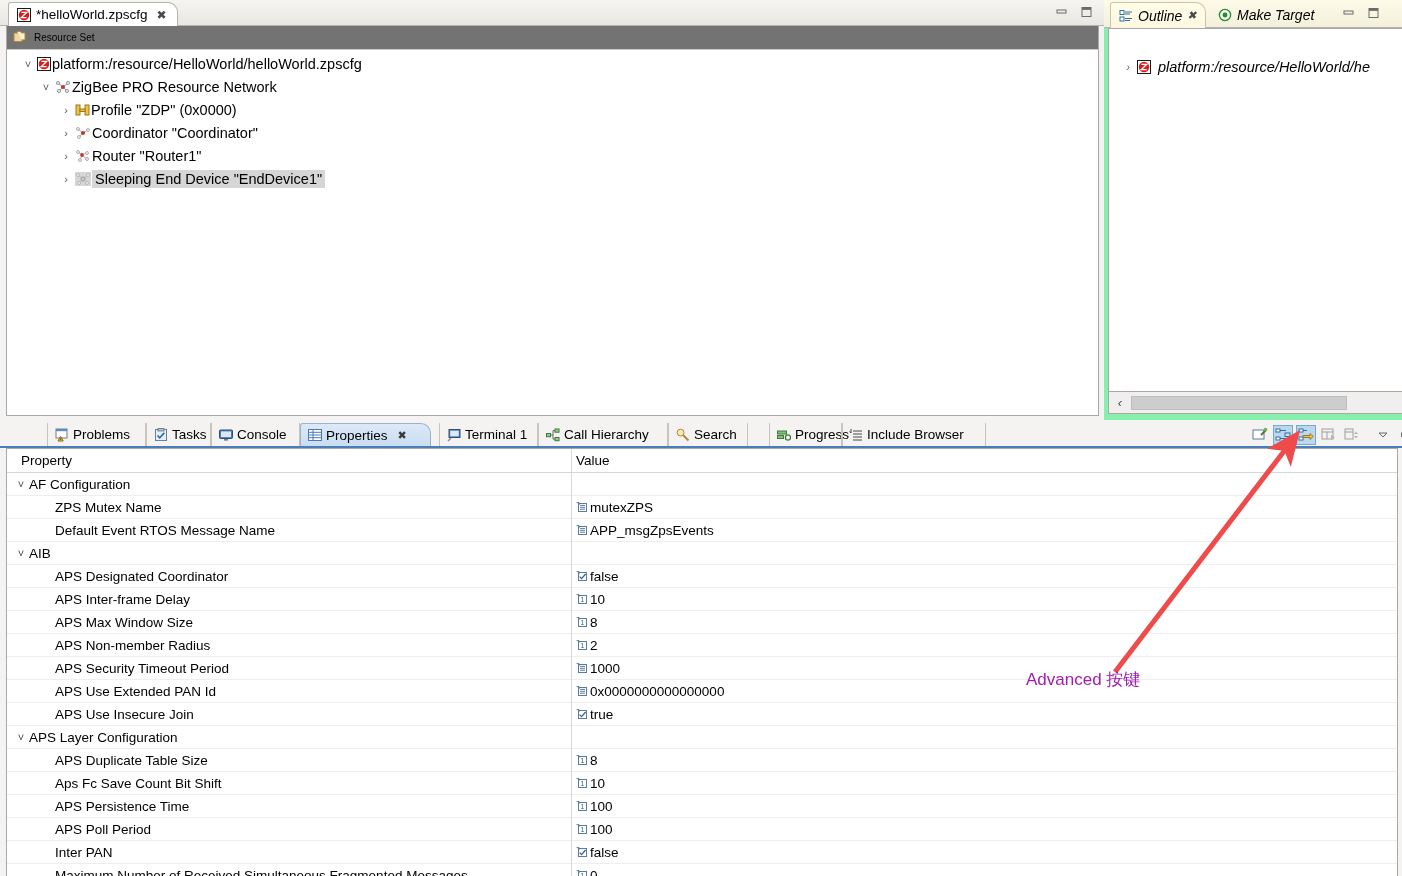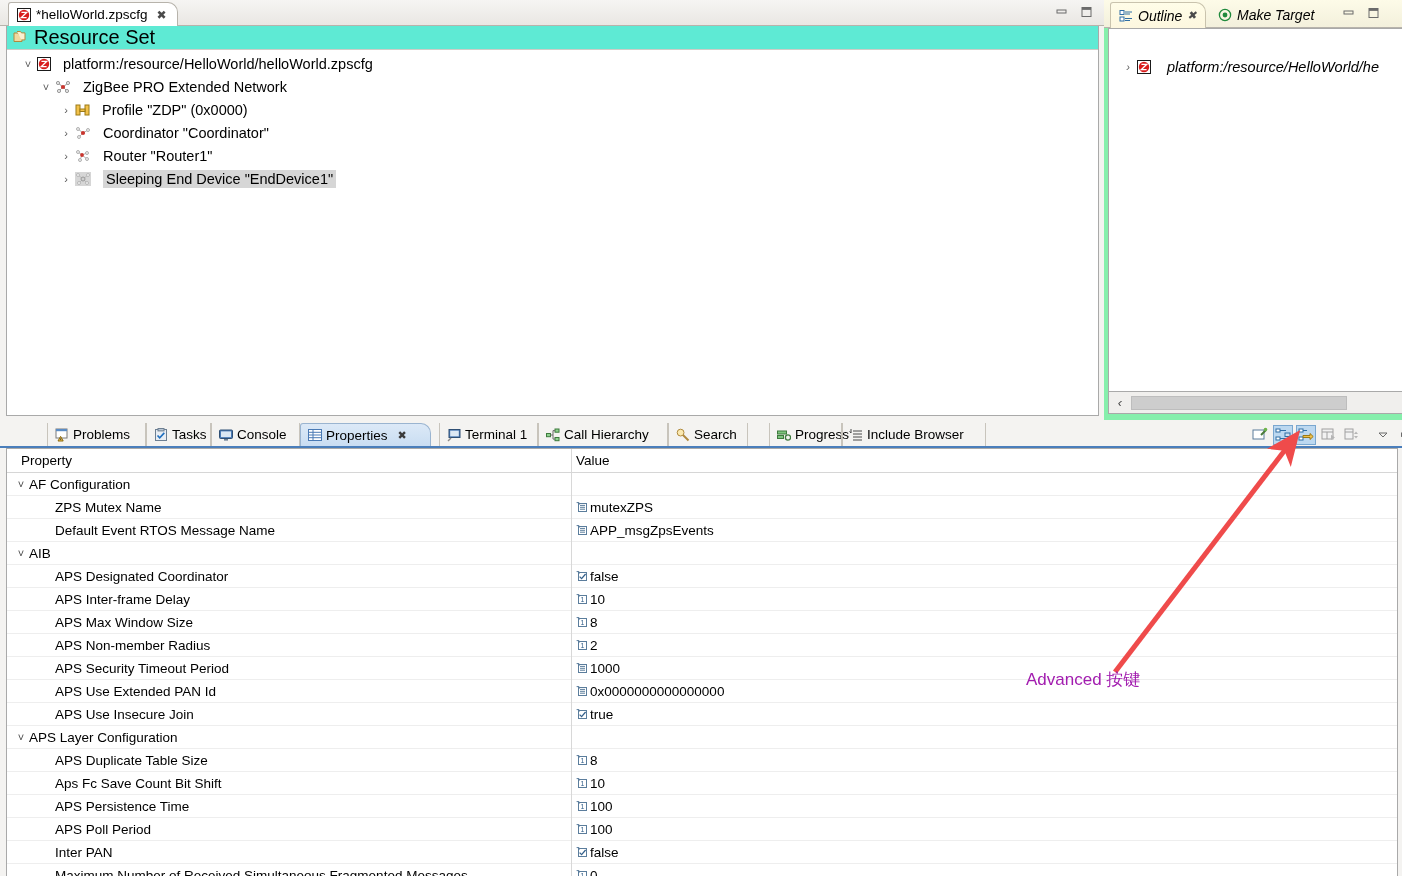--- a/index.html
+++ b/index.html
@@ -39,30 +39,30 @@
 
   .editor-body {
     position: absolute; left: 6px; top: 26px; width: 1093px; height: 390px;
     background: #ffffff;
     border: 1px solid #a9a9a9;
     border-top: none;
   }
   .resource-set-row {
     display:flex; align-items:center; gap:6px;
     height: 24px; padding-left: 6px;
-    background: #5eead4;
+    background: #737373;
     border-bottom: 1px solid #cfccc6;
-    font-size: 20px;
+    font-size: 10px;
   }
   .tree { padding-top: 2px; font-size: 14.5px; }
   .trow { display:flex; align-items:center; height: 23px; white-space: nowrap; }
   .trow .arr {
     width: 14px; text-align:center; color:#5a5a5a; font-size: 11px; flex:0 0 14px;
   }
-  .trow .lbl { margin-left: 12px; }
+  .trow .lbl { margin-left: 1px; }
   .trow.sel .lbl { background:#d6d6d6; padding: 1px 3px; }
 
   
   .outline-area {
     position: absolute; left: 1104px; top: 0; width: 298px; height: 420px;
     background: #86efac;
     font-style: italic;
   }
   .otabbar {
     position: absolute; left: 0; top: 0; width: 298px; height: 28px;
@@ -210,21 +210,21 @@
                 <line x1="8" y1="7" x2="13" y2="3" stroke="#9a9a9a"></line>
               <line x1="8" y1="7" x2="4" y2="11" stroke="#9a9a9a"></line>
                 <line x1="8" y1="7" x2="12" y2="11" stroke="#9a9a9a"></line>
               <circle cx="8" cy="7" r="2.1" fill="#c9352e"></circle>
               <circle cx="3" cy="3" r="1.6" fill="#e8e8e8" stroke="#9a9a9a"></circle>
               <circle cx="13" cy="3" r="1.6" fill="#e8e8e8" stroke="#9a9a9a"></circle>
               <circle cx="4" cy="11" r="1.6" fill="#e8e8e8" stroke="#9a9a9a"></circle>
               <circle cx="12" cy="11" r="1.6" fill="#e8e8e8" stroke="#9a9a9a"></circle>
             </svg>
           </span>
-          <span class="lbl">ZigBee PRO Extended Network</span>
+          <span class="lbl">ZigBee PRO Resource Network</span>
         </div>
 
         <div class="trow" style="padding-left:52px;">
           <span class="arr">›</span>
           <span class="icon" style="margin-left:2px;">
             <svg width="15" height="14" viewBox="0 0 15 14">
               <rect x="1" y="2" width="4" height="10" fill="#f2c14a" stroke="#9c7a16"></rect>
               <rect x="10" y="2" width="4" height="10" fill="#f2c14a" stroke="#9c7a16"></rect>
               <rect x="5" y="6" width="5" height="2.5" fill="#f2c14a" stroke="#9c7a16"></rect>
             </svg>
@@ -330,21 +330,21 @@
     <div class="outline-body">
       <div class="outline-row" style="padding-left:12px;">
         <span style="width:14px;text-align:center;color:#5a5a5a;font-size:11px;">›</span>
         <span class="icon" style="margin-left:2px;">
           <svg width="14" height="14" viewBox="0 0 14 14">
             <rect x="0.5" y="0.5" width="13" height="13" fill="#ffffff" stroke="#1a1a1a"></rect>
             <circle cx="7" cy="7" r="5.2" fill="#d81c1c"></circle>
             <path d="M4.4 4.4 h5.2 l-5.2 5.2 h5.2" fill="none" stroke="#ffffff" stroke-width="1.4"></path>
           </svg>
         </span>
-        <span style="margin-left:16px;">platform:/resource/HelloWorld/he</span>
+        <span style="margin-left:7px;">platform:/resource/HelloWorld/he</span>
       </div>
     </div>
 
     <div class="hscroll">
       <span class="arrowbtn">‹</span>
       <span class="thumb" style="width:216px;"></span>
     </div>
   </div>
 
   <div class="bottom-area">

